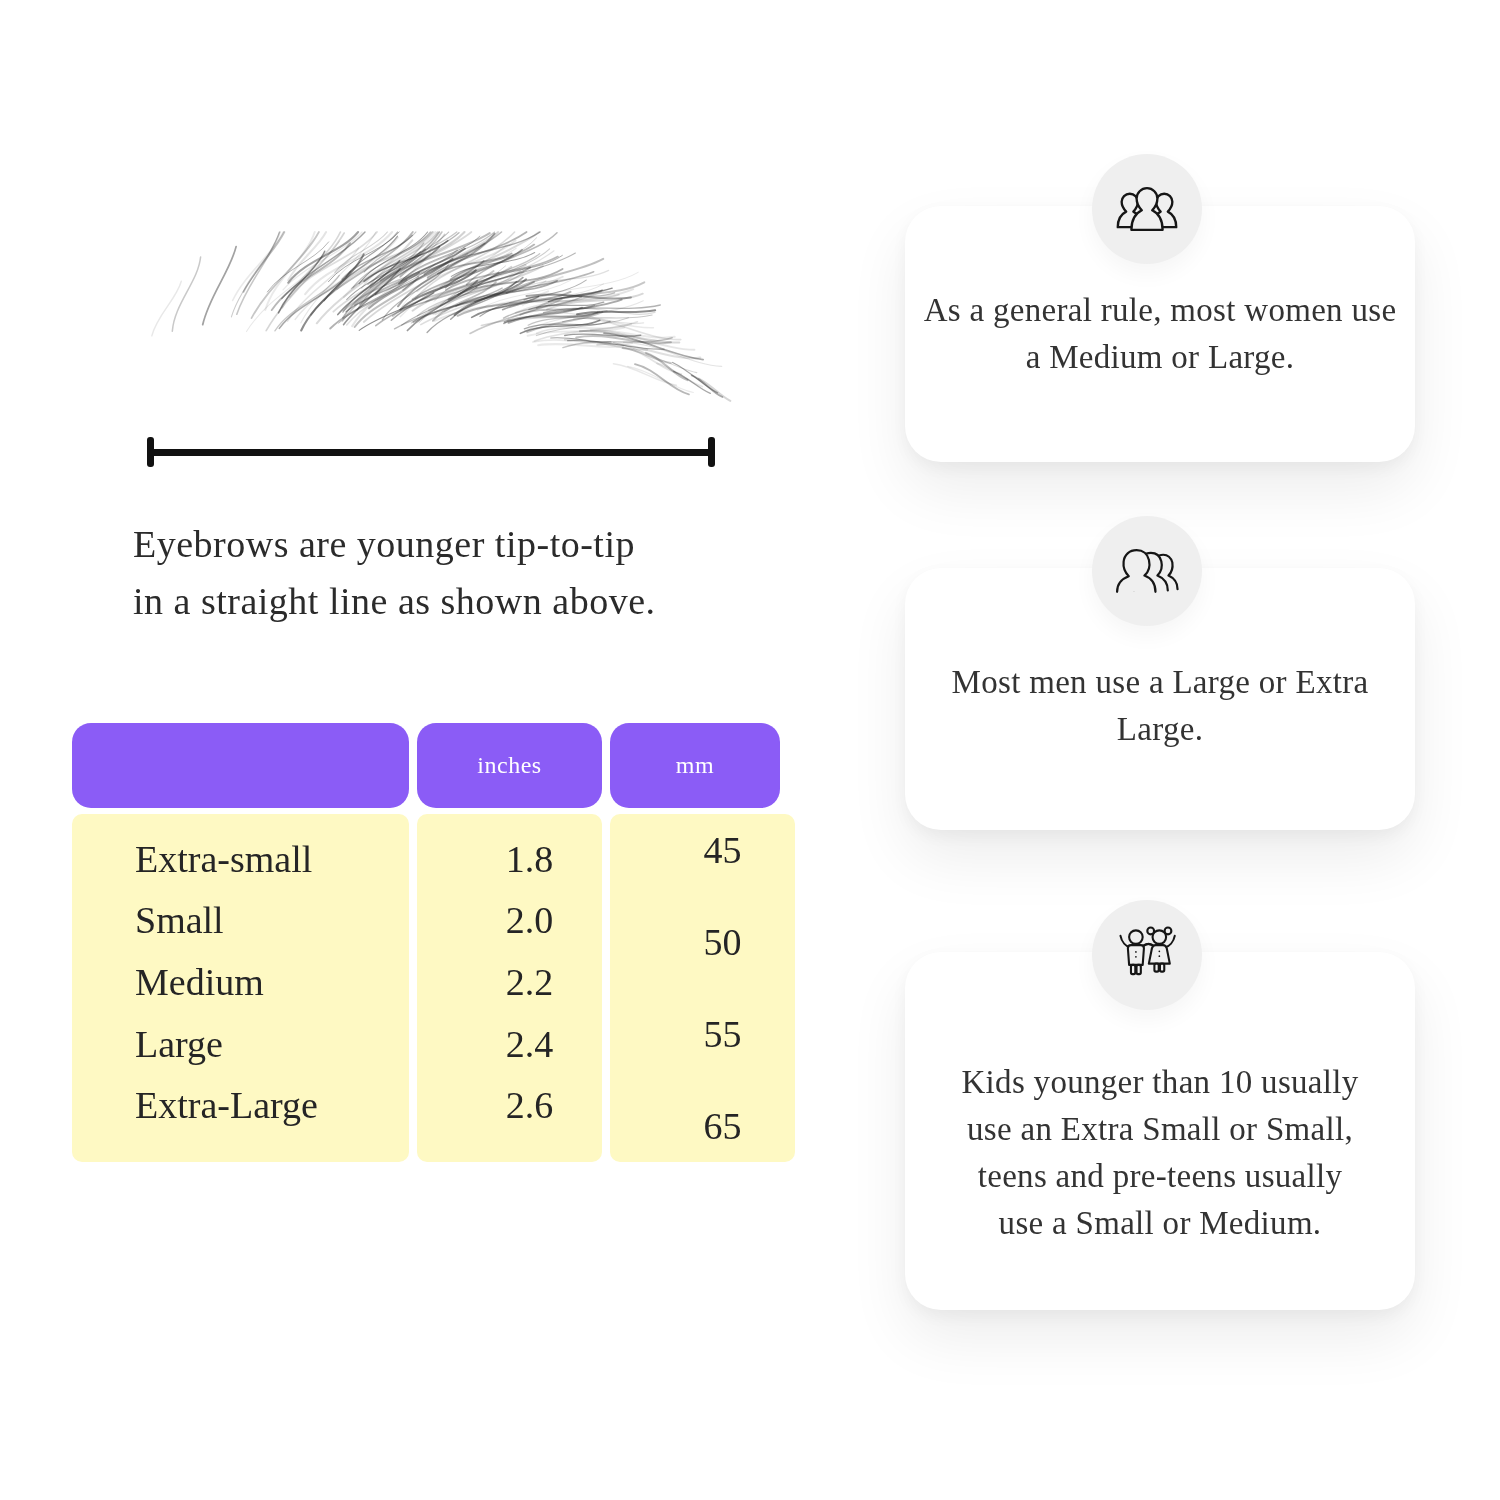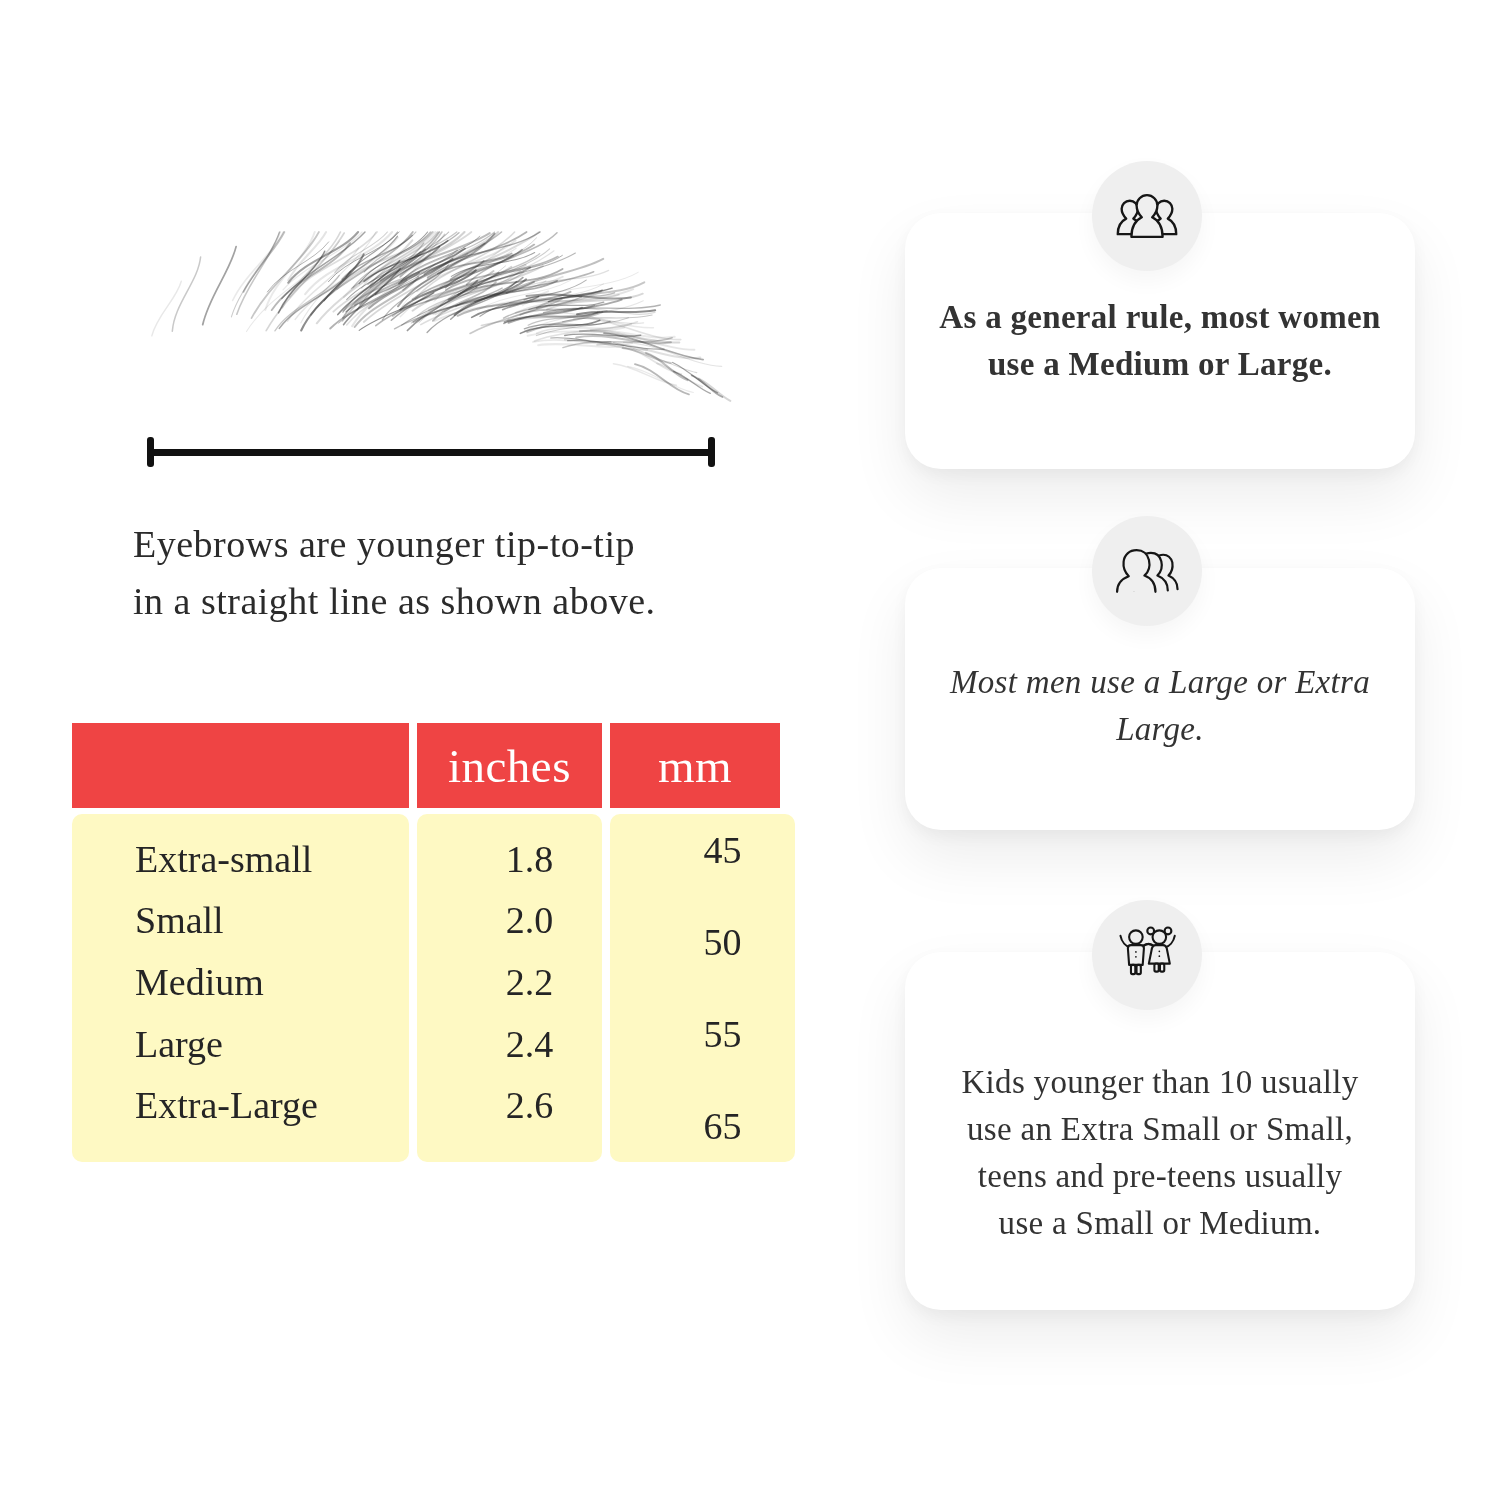--- a/index.html
+++ b/index.html
@@ -12,23 +12,23 @@
   .measure-line{position:absolute; left:150px; top:437px; width:562px; height:30px;}
   .measure-line .bar{position:absolute; left:0; right:0; top:12px; height:7px; background:#111; border-radius:3px;}
   .measure-line .cap{position:absolute; top:0; width:7px; height:30px; background:#111; border-radius:3px;}
   .measure-line .cap.left{left:-3px;} .measure-line .cap.right{right:-3px;}
   .measure-caption{
     position:absolute; left:133px; top:516px; width:640px;
     font-size:38px; line-height:57px; color:#2b2b2b; letter-spacing:0.5px;
   }
   
   .th{
-    position:absolute; top:723px; height:85px; background:#ef4444; border-radius:0;
+    position:absolute; top:723px; height:85px; background:#8b5cf6; border-radius:19px;
     display:flex; align-items:center; justify-content:center;
-    color:#fff; font-size:47px; letter-spacing:0.5px;
+    color:#fff; font-size:24px; letter-spacing:0.5px;
   }
   .th.c1{left:72px; width:337px;}
   .th.c2{left:417px; width:185px;}
   .th.c3{left:610px; width:170px;}
   .tcol{
     position:absolute; top:814px; height:348px; background:#fef9c3; border-radius:10px;
     display:flex; flex-direction:column; box-sizing:border-box; padding:14px 0 26px 0;
     font-size:38px; color:#252525;
   }
   .tcol.c1{left:72px; width:337px;}
@@ -43,22 +43,22 @@
     display:flex; align-items:center; justify-content:center; box-sizing:border-box;
   }
   .card .icon-circle{
     position:absolute; left:187px; top:-52px; width:110px; height:110px; border-radius:50%;
     background:#efefef; display:flex; align-items:center; justify-content:center;
     box-shadow:0 10px 22px rgba(0,0,0,0.04);
   }
   .card .card-text{
     text-align:center; font-size:33px; line-height:47px; color:#333333; letter-spacing:0.3px;
   }
-  .card.c1{top:213px; height:256px;font-weight:bold;}
-  .card.c2{top:568px; height:262px; padding-top:14px;font-style:italic;}
+  .card.c1{top:206px; height:256px;}
+  .card.c2{top:568px; height:262px; padding-top:14px;}
   .card.c3{top:952px; height:358px; padding-top:44px;}
   .card.c1 .card-text{max-width:485px;}
   .card.c2 .card-text{max-width:420px;}
   .card.c3 .card-text{max-width:415px;}
   .icon-svg{display:block;}
 </style>
 </head>
 <body>
 
 <div class="canvas">

